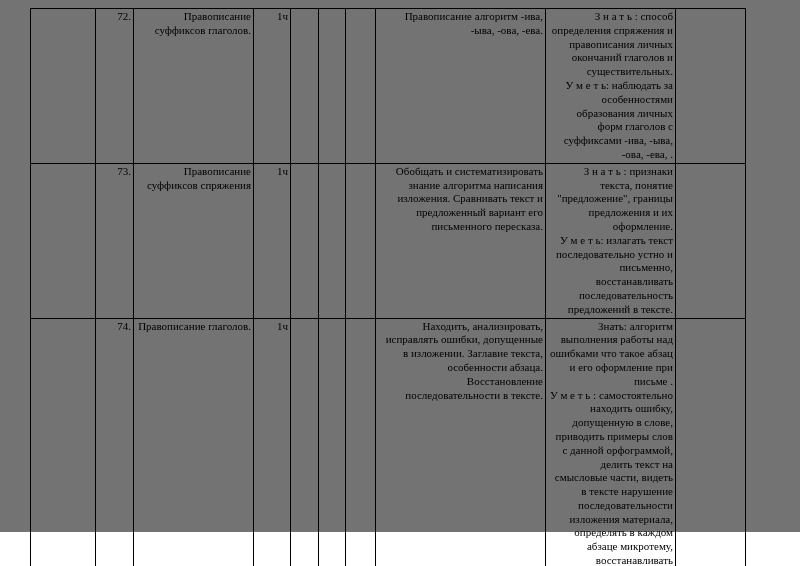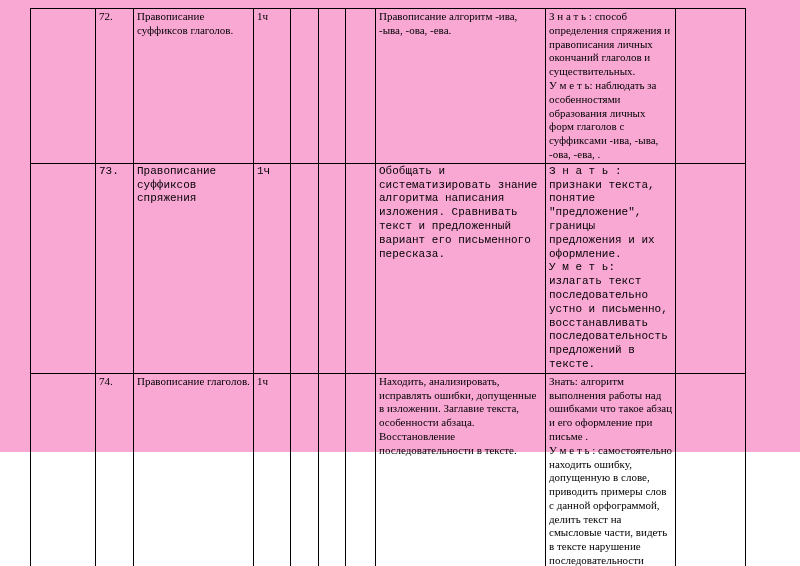--- a/index.html
+++ b/index.html
@@ -6,24 +6,25 @@
     margin: 0;
     padding: 0;
     background: #ffffff;
     width: 800px;
     height: 566px;
     overflow: hidden;
   }
   .page {
     position: relative;
     width: 800px;
-    height: 452px;
-    background: #f9a8d4;
+    height: 532px;
+    background: #737373;
     font-family: "Liberation Serif", serif;
     color: #000000;
+    text-align: right;
   }
   table.lesson-table {
     position: absolute;
     left: 30px;
     top: 8px;
     width: 715px;
     border-collapse: collapse;
     table-layout: fixed;
   }
   table.lesson-table td {
@@ -32,21 +33,21 @@
     padding: 1px 2px 1px 3px;
     font-size: 11px;
     line-height: 13.8px;
     overflow: hidden;
   }
   .cell-skills, .cell-activities, .cell-topic {
     white-space: pre-line;
     word-wrap: break-word;
   }
   .row-72 td { height: 135px; }
-  .row-73 td { height: 130px; font-family: Liberation Mono, monospace; }
+  .row-73 td { height: 130px; }
   .row-74 td { height: 281px; }
 </style>
 </head>
 <body>
 
 <div class="page">
   <table class="lesson-table">
     <colgroup>
       <col style="width:65px">
       <col style="width:38px">

